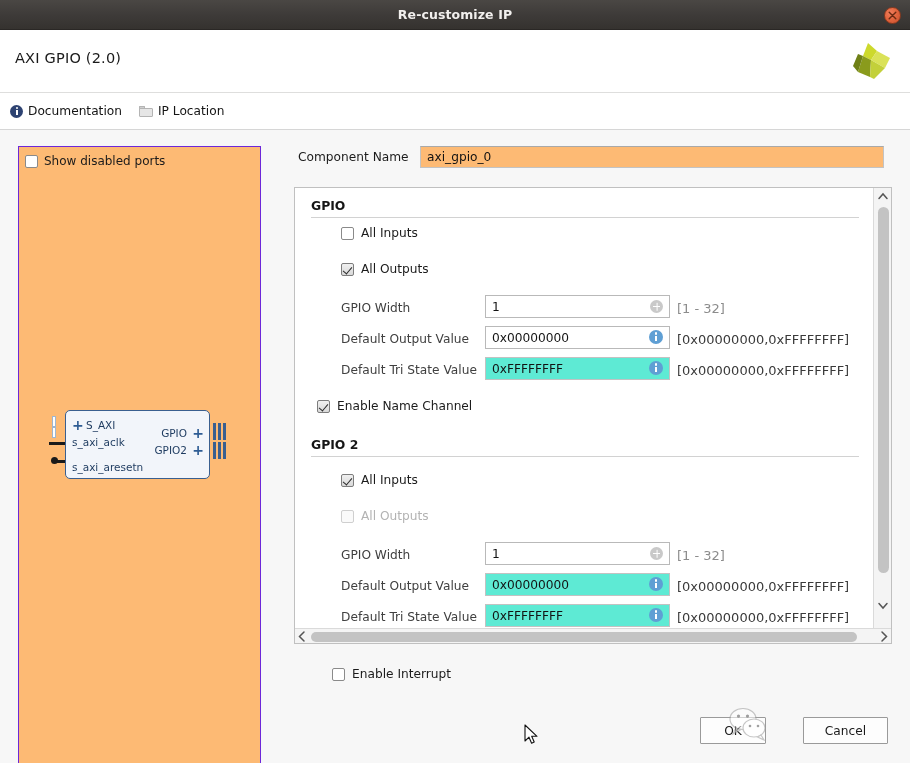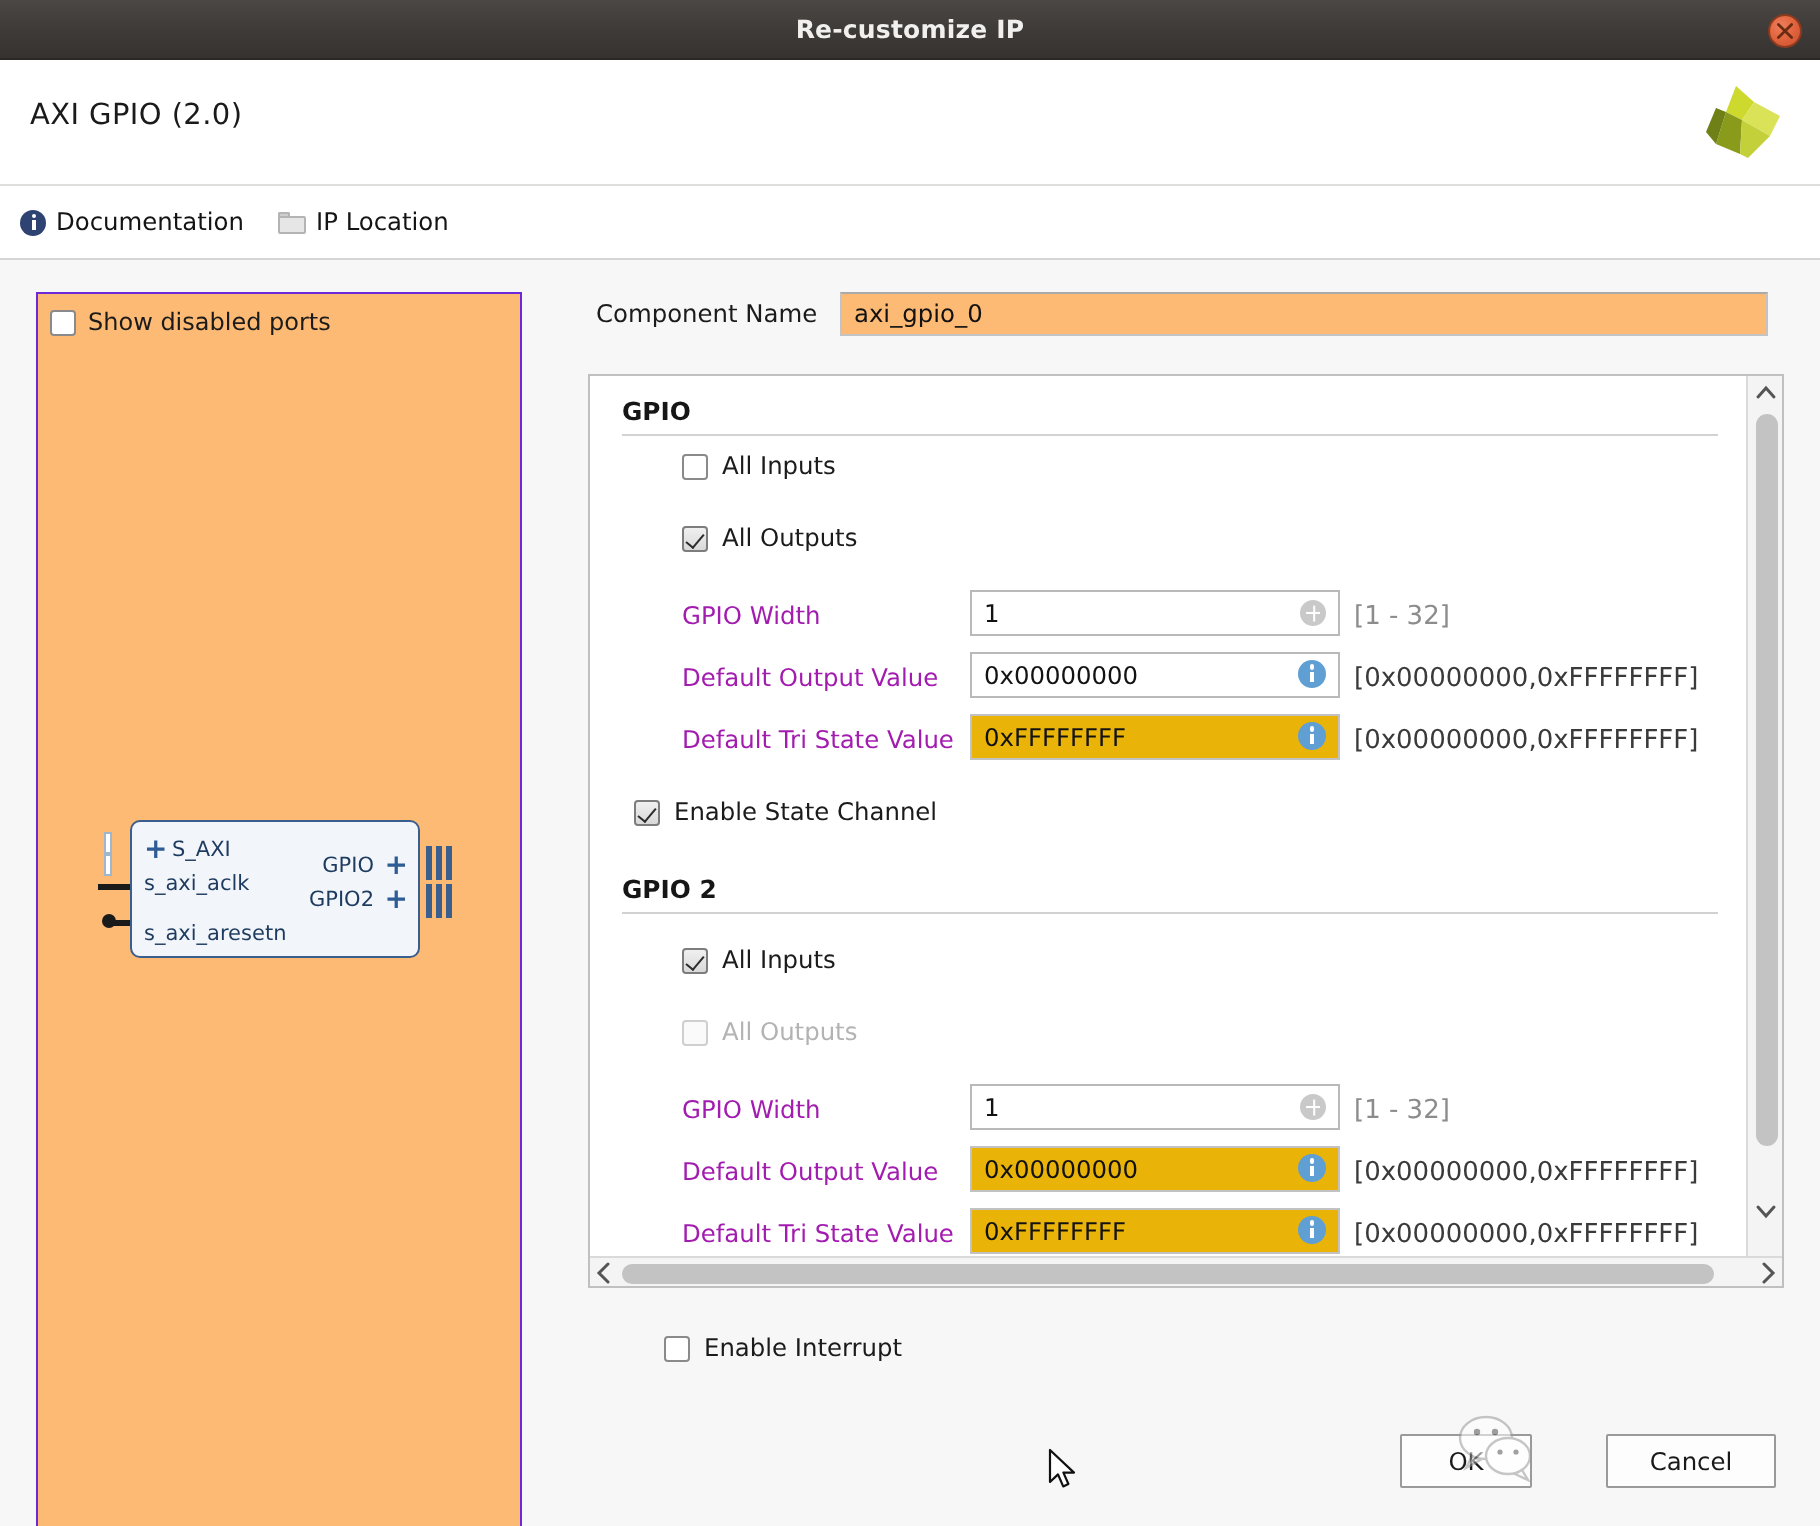--- a/index.html
+++ b/index.html
@@ -308,38 +308,38 @@
     transform: rotate(40deg);
   }
   .cb.disabled {
     border-color: #cfcfcf;
     background: #fafafa;
   }
 
   .field-label {
     position: absolute;
     font-size: 12.2px;
-    color: #a21caf;
+    color: #404040;
   }
 
   .tinput {
     position: absolute;
     height: 23px;
     box-sizing: border-box;
     border: 1px solid #b9b9b9;
     background: #ffffff;
     font-family: inherit;
     font-size: 12.2px;
     color: #121212;
     padding: 0 26px 0 6px;
     line-height: 21px;
     outline: none;
   }
   .tinput.readonlyish {
-    background: #eab308;
+    background: #5eead4;
     border-color: #c2c2c2;
   }
   .hint {
     position: absolute;
     font-size: 13px;
     color: #8c8c8c;
     white-space: nowrap;
   }
   .hint.dark { color: #3a3a3a; }
 
@@ -569,21 +569,21 @@
         <span class="infodot" style="left:354px; top:142px;"></span>
         <span class="hint dark" style="left:382px; top:144px;">[0x00000000,0xFFFFFFFF]</span>
 
         <div class="field-label" style="left:46px; top:175px;">Default Tri State Value</div>
         <input class="tinput readonlyish" style="left: 190px; top: 169px; width: 185px;" type="text" readonly="" value="0xFFFFFFFF">
         <span class="infodot" style="left:354px; top:173px;"></span>
         <span class="hint dark" style="left:382px; top:175px;">[0x00000000,0xFFFFFFFF]</span>
 
         <div class="cbrow" style="left:22px; top:211px;">
           <span class="cb checked"></span>
-          <span>Enable State Channel</span>
+          <span>Enable Name Channel</span>
         </div>
 
         <div class="group-title" style="left:16px; top:249px;">GPIO 2</div>
         <div class="group-rule" style="left:16px; top:268px; width:548px;"></div>
 
         <div class="cbrow" style="left:46px; top:285px;">
           <span class="cb checked"></span>
           <span>All Inputs</span>
         </div>
 

